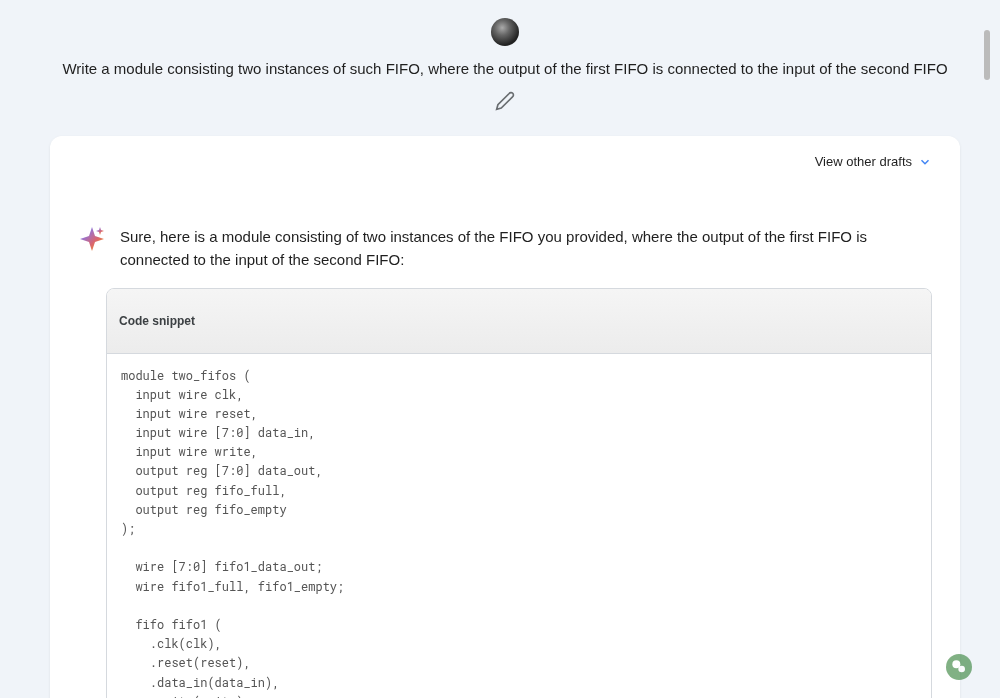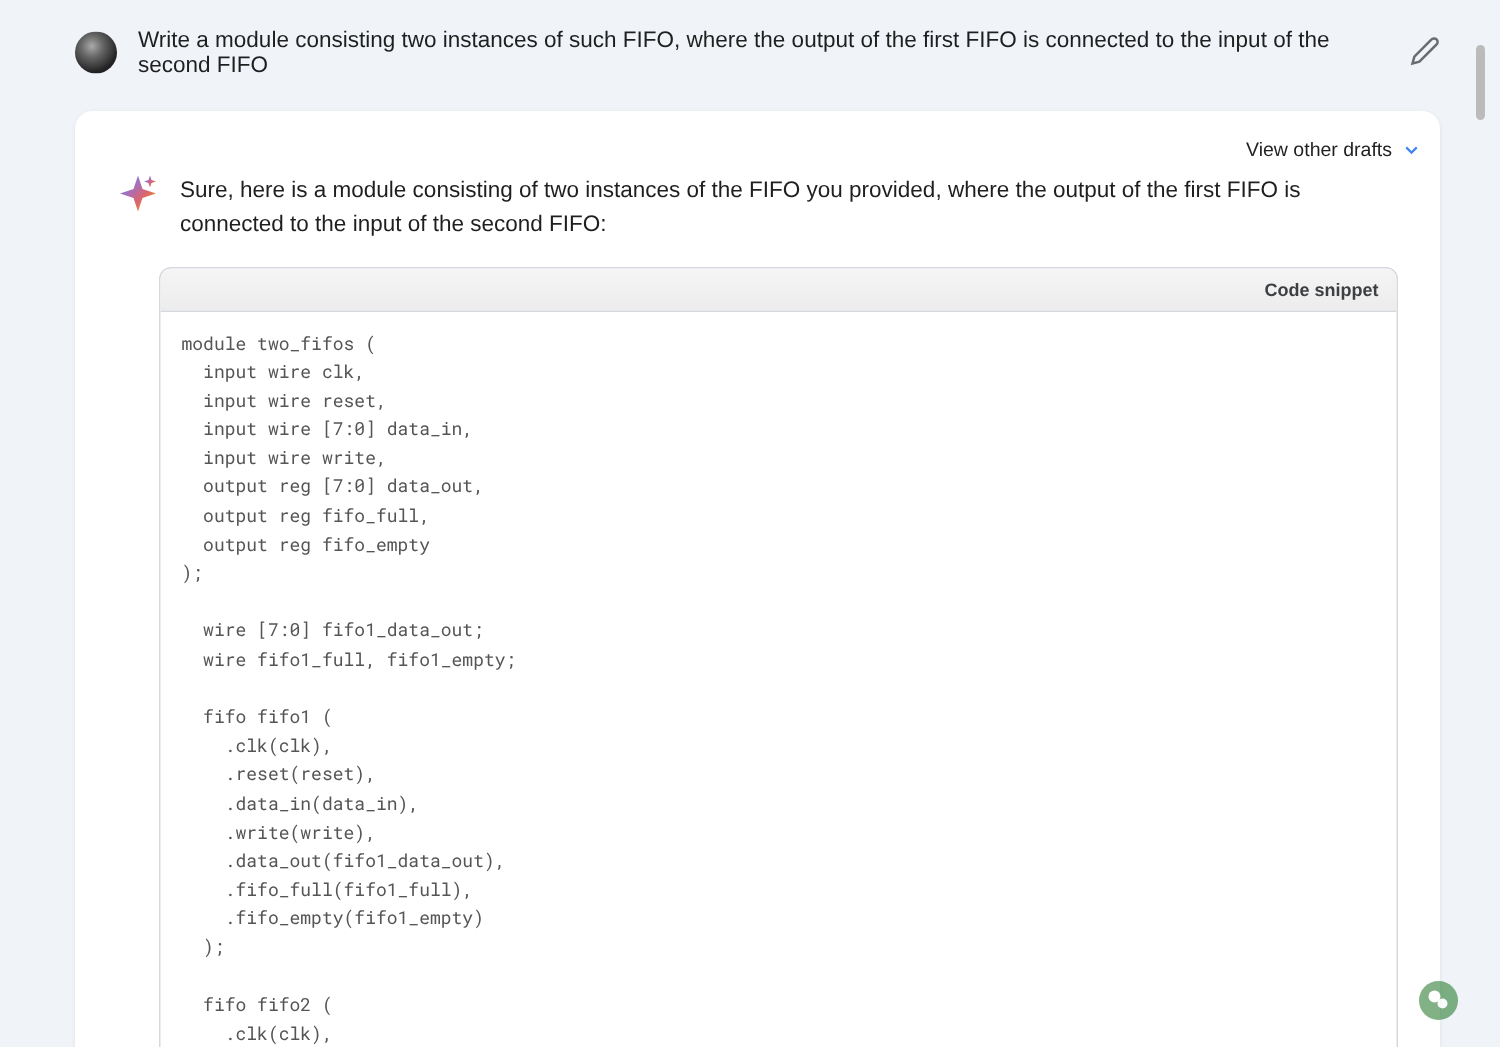--- a/index.html
+++ b/index.html
@@ -21,20 +21,21 @@
       padding: 8px 40px 20px 50px;
       height: 100%;
       overflow-y: auto;
     }
     .user-message {
       display: flex;
       align-items: center;
       padding: 10px 0;
       gap: 14px;
       margin-bottom: 12px;
+      flex-direction: column;
     }
     .user-avatar {
       width: 28px;
       height: 28px;
       border-radius: 50%;
       background: linear-gradient(135deg, #444, #888, #333);
       flex-shrink: 0;
       overflow: hidden;
     }
     .user-avatar-inner {
@@ -56,39 +57,40 @@
     .response-block {
       background: #fff;
       border-radius: 12px;
       padding: 18px 0 18px 0;
       box-shadow: 0 1px 3px rgba(0,0,0,0.08);
     }
     .response-header {
       display: flex;
       justify-content: flex-end;
       align-items: flex-end;
-      padding: 0 12px 8px 28px;
+      padding: 0 28px 8px 28px;
       gap: 6px;
       margin-left: 16px;
     }
     .view-drafts {
       font-size: 13px;
       color: #1f1f1f;
       font-weight: 500;
       cursor: pointer;
     }
     .chevron-icon {
       width: 14px;
       height: 14px;
       color: #4285f4;
     }
     .response-content {
       display: flex;
       padding: 0 28px;
       gap: 14px;
+      margin-top: 48px;
     }
     .bard-icon {
       width: 28px;
       height: 28px;
       flex-shrink: 0;
     }
     .response-text {
       font-size: 15px;
       line-height: 1.55;
       color: #1f1f1f;
@@ -97,25 +99,24 @@
     .code-block {
       margin: 16px 28px 0 56px;
       border: 1px solid #d5d9de;
       border-radius: 8px;
       overflow: hidden;
       background: #fff;
     }
     .code-header {
       background: linear-gradient(180deg, #f5f5f5, #ececec);
       border-bottom: 1px solid #d5d9de;
-      padding: 7px 12px;
+      padding: 25px 12px;
       font-size: 12px;
       font-weight: 600;
       color: #3c4043;
-      text-align: right;
     }
     .code-content {
       padding: 12px 14px;
       font-family: 'Roboto Mono', Menlo, Consolas, monospace;
       font-size: 12px;
       line-height: 1.6;
       color: #555;
       white-space: pre;
       overflow-x: auto;
     }

